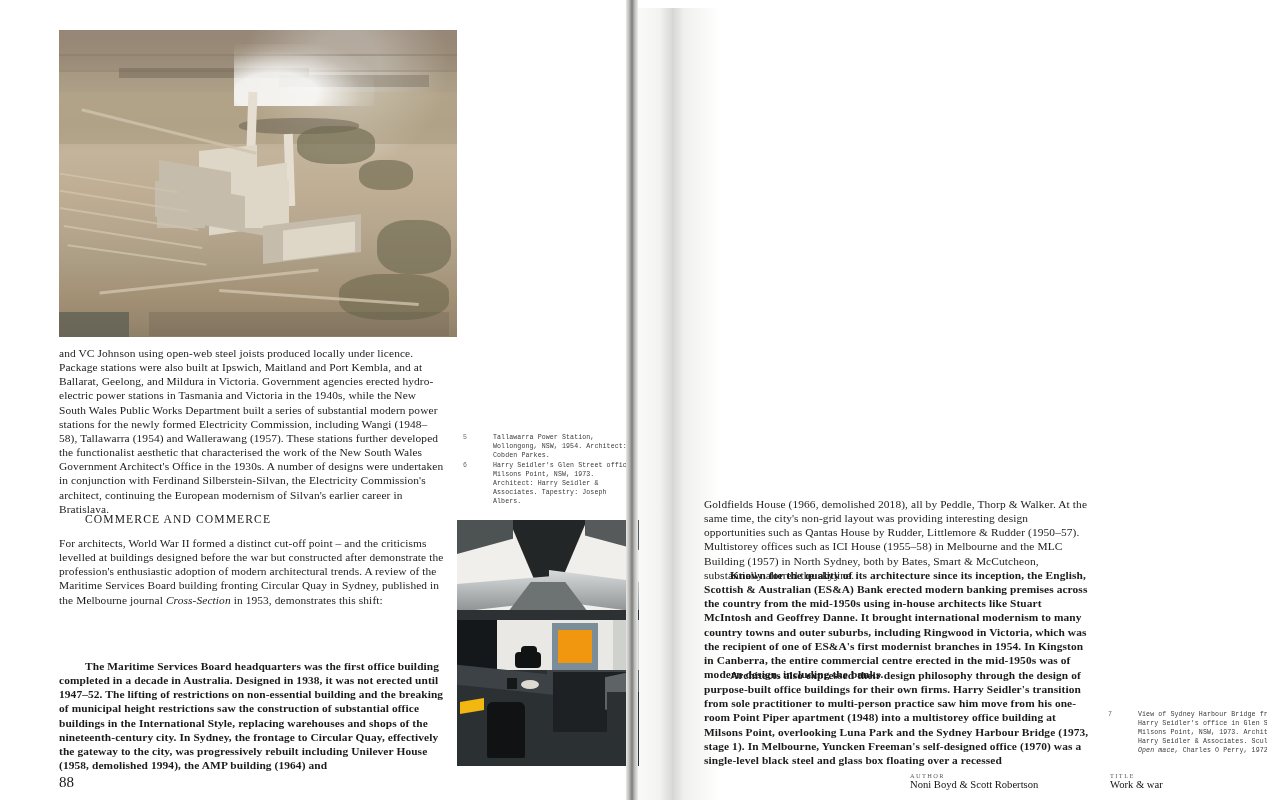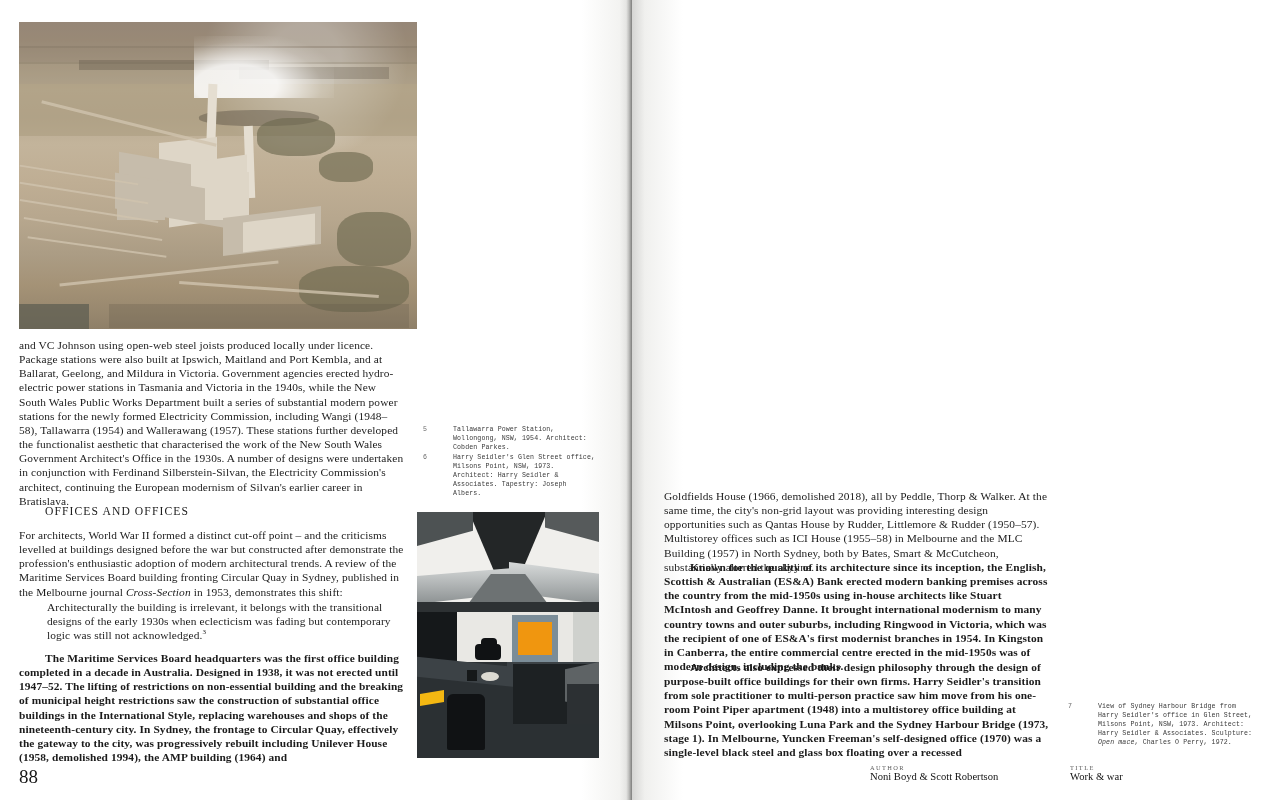--- a/index.html
+++ b/index.html
@@ -6,21 +6,21 @@
   body{
     width:1267px;height:800px;
     background:#ffffff;
     font-family:"Liberation Serif", serif;
     overflow:hidden;
     position:relative;
   }
   .spread{position:absolute;inset:0;display:block;}
 
   
-  .page{position:absolute;top:0;bottom:0;background:#fdfdfc;}
+  .page{position:absolute;top:8px;bottom:0;background:#fdfdfc;margin-left:40px;}
   .page-left{left:0;width:632px;
     background:linear-gradient(to right,#ffffff 0%,#ffffff 92%,#f3f3f1 98%,#d9d9d7 100%);}
   .page-right{left:632px;right:0;
     background:linear-gradient(to right,#d5d5d3 0%,#f0f0ee 2%,#ffffff 8%,#ffffff 100%);}
   .spine{position:absolute;left:626px;top:0;width:12px;height:800px;
     background:linear-gradient(to right,#e8e8e6 0%,#bdbdbb 25%,#7d7d7b 50%,#bdbdbb 72%,#ececea 100%);}
 
   
   .body-text{
     font-family:"Liberation Serif", serif;
@@ -46,21 +46,21 @@
     line-height:9.1px;
     color:#3a3a3a;
     letter-spacing:.1px;
   }
   .caption .num{
     position:absolute;left:0;top:0;color:#6a6a6a;
   }
   .cap-row{position:relative;padding-left:30px;}
   .folio{
     font-family:"Liberation Serif", serif;
-    font-size:19px;color:#161616;font-weight:400;
+    font-size:15px;color:#161616;font-weight:400;
   }
   .meta-label{
     font-family:"Liberation Serif", serif;
     font-size:6.4px;letter-spacing:1.4px;color:#5d5d5d;
     text-transform:uppercase;
   }
   .meta-value{
     font-family:"Liberation Serif", serif;
     font-size:10.6px;color:#121212;
   }
@@ -150,30 +150,27 @@
         <div class="ps-road" style="left:160px;top:266px;width:200px;height:3px;transform:rotate(4deg);"></div>
         <div class="ps-dark" style="left:90px;top:282px;width:300px;height:24px;opacity:.25;"></div>
       </div>
     </div>
 
     <div class="body-text" style="position:absolute;left:19px;top:338px;width:385px;">
       <p>and VC Johnson using open-web steel joists produced locally under licence. Package stations were also built at Ipswich, Maitland and Port Kembla, and at Ballarat, Geelong, and Mildura in Victoria. Government agencies erected hydro-electric power stations in Tasmania and Victoria in the 1940s, while the New South Wales Public Works Department built a series of substantial modern power stations for the newly formed Electricity Commission, including Wangi (1948–58), Tallawarra (1954) and Wallerawang (1957). These stations further developed the functionalist aesthetic that characterised the work of the New South Wales Government Architect's Office in the 1930s. A number of designs were undertaken in conjunction with Ferdinand Silberstein-Silvan, the Electricity Commission's architect, continuing the European modernism of Silvan's earlier career in Bratislava.</p>
     </div>
 
     <div class="sec-head" style="position:absolute;left:19px;top:505px;width:385px;">
-      <span>OFFICES AND OFFICES</span>
+      <span>COMMERCE AND COMMERCE</span>
     </div>
 
     <div class="body-text" style="position:absolute;left:19px;top:528px;width:385px;">
       <p><span>For architects, World War II formed a distinct cut-off point – and the criticisms levelled at buildings designed before the war but constructed after demonstrate the profession's enthusiastic adoption of modern architectural trends. A review of the Maritime Services Board building fronting Circular Quay in Sydney, published in the Melbourne journal </span><em>Cross-Section</em><span> in 1953, demonstrates this shift:</span></p>
     </div>
 
-    <div class="body-text blockquote" style="position:absolute;left:19px;top:600px;width:360px;">
-      <p><span>Architecturally the building is irrelevant, it belongs with the transitional designs of the early 1930s when eclecticism was fading but contemporary logic was still not acknowledged.</span><sup>3</sup></p>
-    </div>
 
     <div class="body-text indent" style="position:absolute;left:19px;top:651px;width:385px;">
       <p class="indent">The Maritime Services Board headquarters was the first office building completed in a decade in Australia. Designed in 1938, it was not erected until 1947–52. The lifting of restrictions on non-essential building and the breaking of municipal height restrictions saw the construction of substantial office buildings in the International Style, replacing warehouses and shops of the nineteenth-century city. In Sydney, the frontage to Circular Quay, effectively the gateway to the city, was progressively rebuilt including Unilever House (1958, demolished 1994), the AMP building (1964) and</p>
     </div>
 
     <div class="caption" style="position:absolute;left:423px;top:425px;width:176px;">
       <div class="cap-row">
         <span class="num">5</span>
         <span>Tallawarra Power Station, Wollongong, NSW, 1954. Architect: Cobden Parkes.</span>
       </div>

